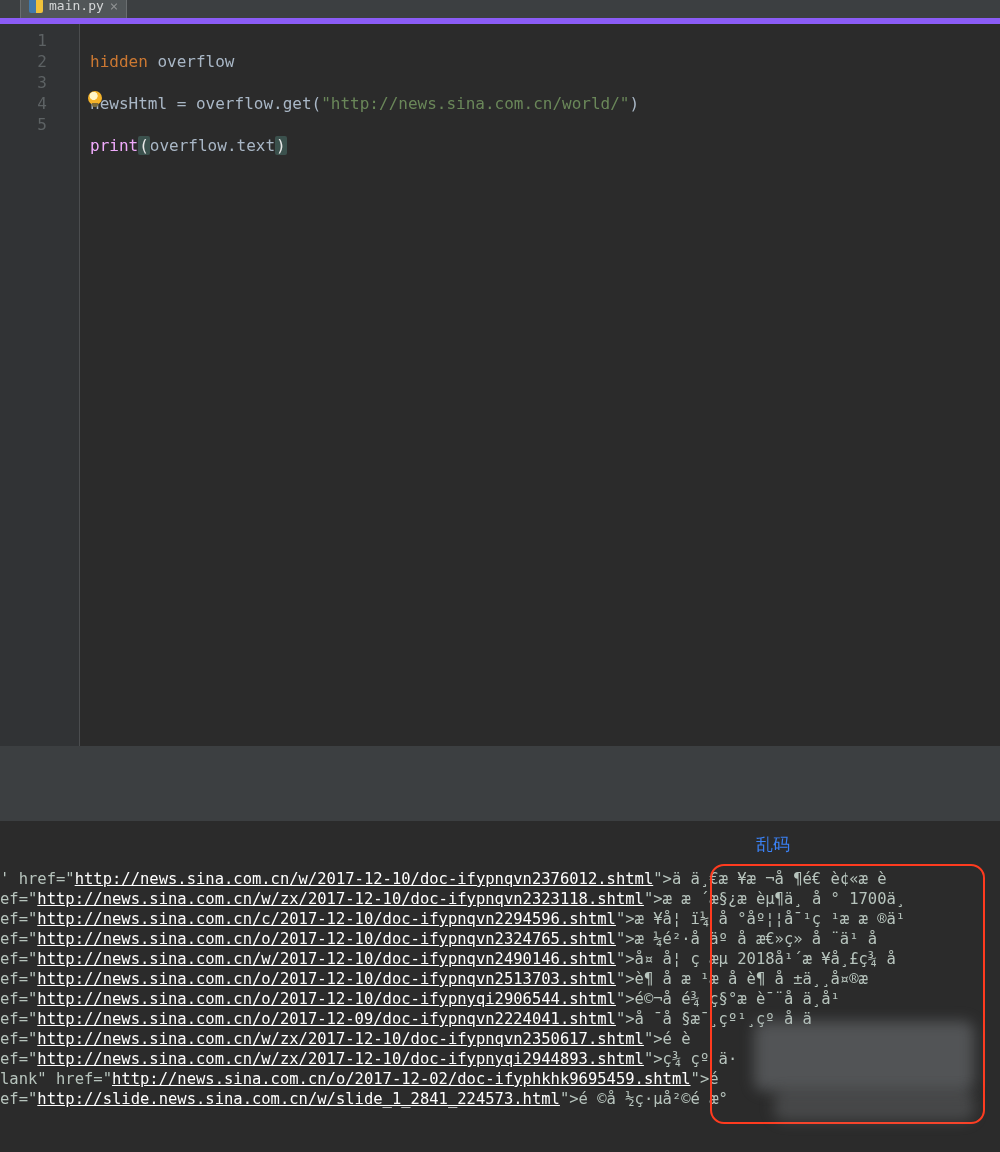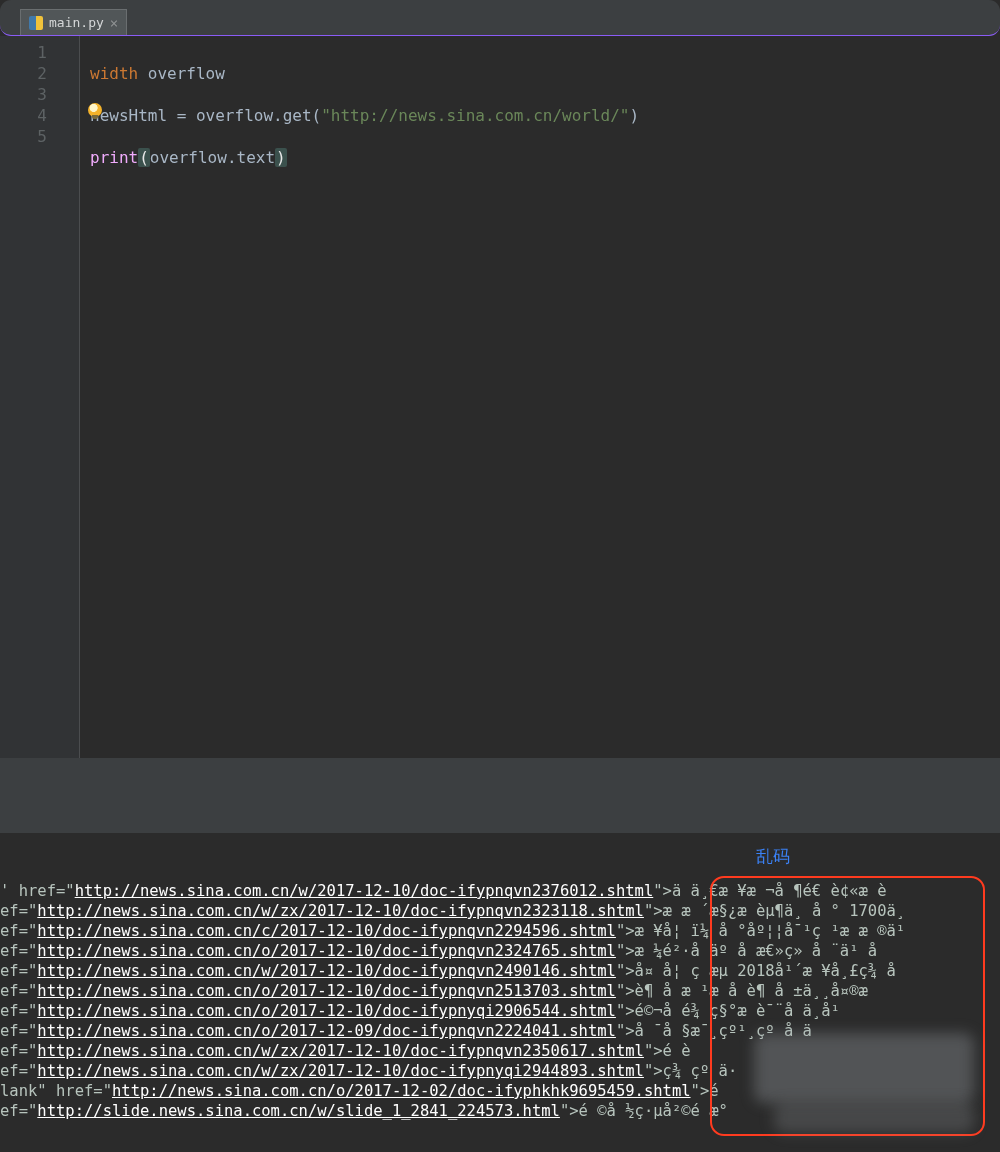--- a/index.html
+++ b/index.html
@@ -1,20 +1,20 @@
 <!DOCTYPE html>
 <html><head>
 <meta charset="utf-8">
 <style>
   * { margin:0; padding:0; box-sizing:border-box; }
   html,body { width:1000px; height:1152px; overflow:hidden; background:#2b2b2b;
               font-family:Menlo,Consolas,monospace; font-size:16px; }
   
-  .tabbar { height:36px; background:#3c3f41; border-bottom:1px solid #8b5cf6;
-            display:flex; align-items:flex-end; padding-left:20px;border-radius:11px; }
+  .tabbar { height:24px; background:#3c3f41; border-bottom:6px solid #8b5cf6;
+            display:flex; align-items:flex-end; padding-left:20px; }
   .tab { height:26px; background:#515658; border:1px solid #6a6e70; border-bottom:none;
          display:flex; align-items:center; padding:0 8px; gap:6px;
          font-size:13px; color:#d5d7d8; }
   .tab .py-icn { width:14px; height:14px; display:inline-block; position:relative; }
   .tab .py-icn::before{content:"";position:absolute;left:0;top:0;width:7px;height:14px;
         background:#4179aa;border-radius:2px 0 0 2px;}
   .tab .py-icn::after{content:"";position:absolute;right:0;top:0;width:7px;height:14px;
         background:#f0c23b;border-radius:0 2px 2px 0;}
   .tab .close{ color:#8f9293; font-size:14px; }
   
@@ -67,21 +67,21 @@
 
 <div class="editor">
   <div class="gutter">
     <div>1</div>
     <div>2</div>
     <div>3</div>
     <div>4</div>
     <div>5</div>
   </div>
   <div class="code">
-<span class="kw">width</span> <span>overflow</span>
+<span class="kw">hidden</span> <span>overflow</span>
 
 <span>newsHtml</span><span> = </span><span>overflow.get</span>(<span class="str">"http://news.sina.com.cn/world/"</span>)
 <span class="bulb"></span>
 <span class="fn">print</span><span class="par-hl">(</span><span>overflow.text</span><span class="par-hl">)</span></div>
 </div>
 
 <div class="gap"></div>
 
 <div class="console">
   <div class="empty"></div>

